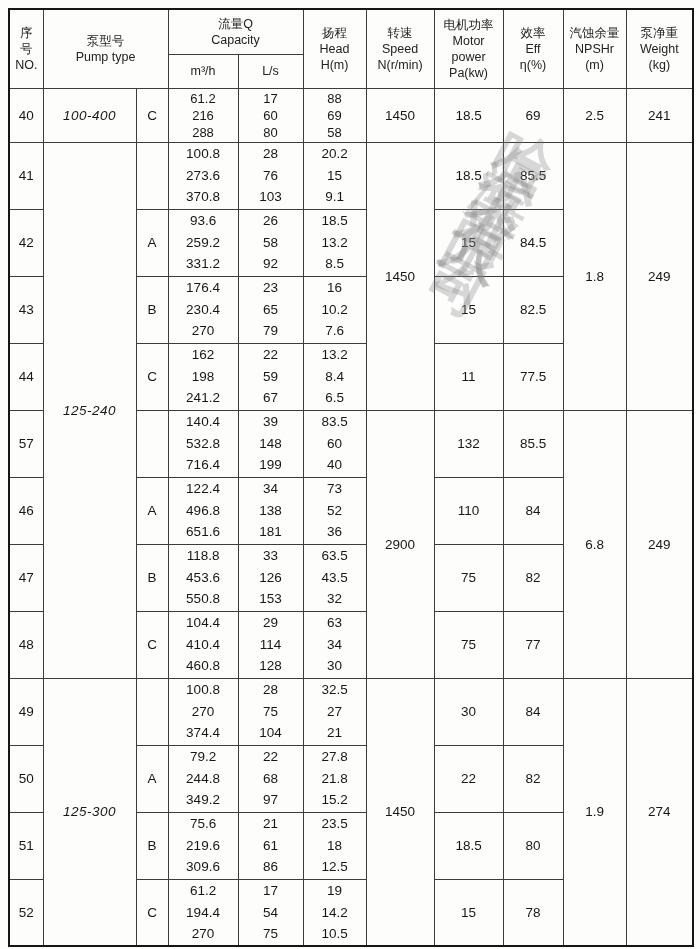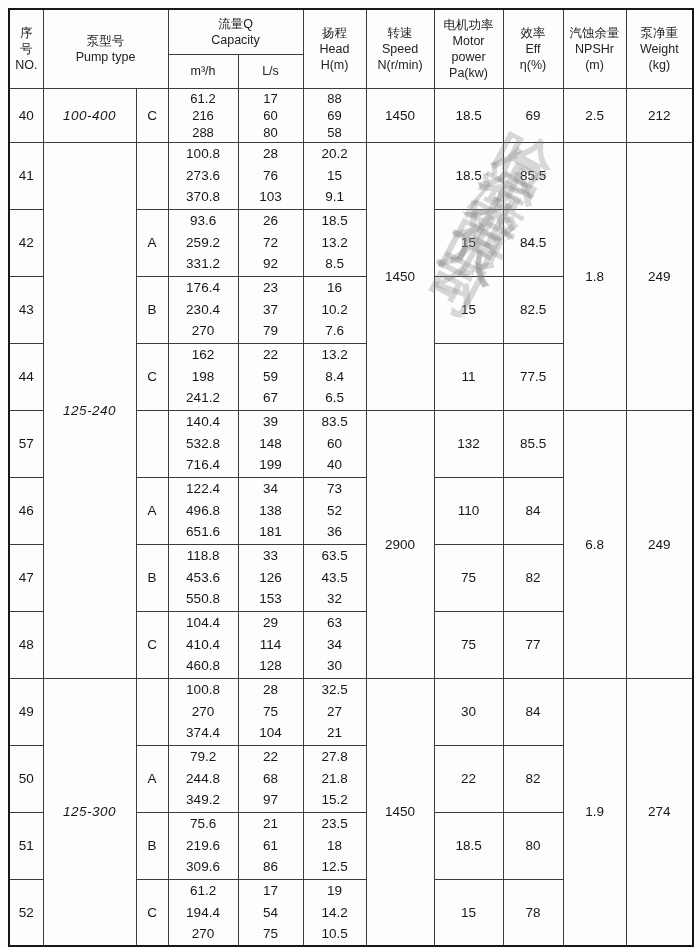--- a/index.html
+++ b/index.html
@@ -132,21 +132,21 @@
         <td class="stack">17
 60
 80</td>
         <td class="stack">88
 69
 58</td>
         <td>1450</td>
         <td>18.5</td>
         <td>69</td>
         <td>2.5</td>
-        <td>212</td>
+        <td>241</td>
       </tr>
 
       <tr class="rx">
         <td>41</td>
         <td class="pump" rowspan="8">125-240</td>
         <td></td>
         <td class="stack">100.8
 273.6
 370.8</td>
         <td class="stack">28
@@ -162,37 +162,37 @@
         <td rowspan="4">249</td>
       </tr>
 
       <tr class="rx">
         <td>42</td>
         <td>A</td>
         <td class="stack">93.6
 259.2
 331.2</td>
         <td class="stack">26
-72
+58
 92</td>
         <td class="stack">18.5
 13.2
 8.5</td>
         <td>15</td>
         <td>84.5</td>
       </tr>
 
       <tr class="rx">
         <td>43</td>
         <td>B</td>
         <td class="stack">176.4
 230.4
 270</td>
         <td class="stack">23
-37
+65
 79</td>
         <td class="stack">16
 10.2
 7.6</td>
         <td>15</td>
         <td>82.5</td>
       </tr>
 
       <tr class="rx">
         <td>44</td>

